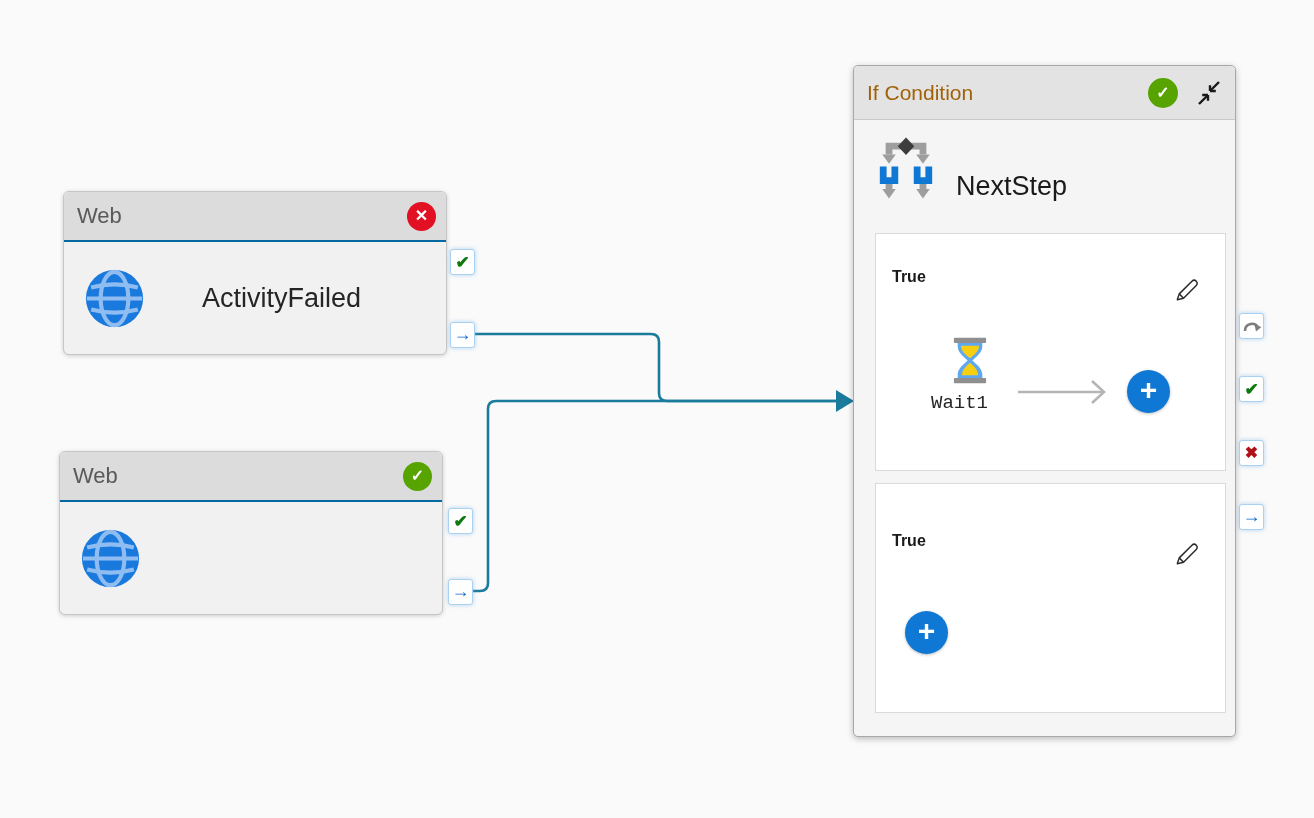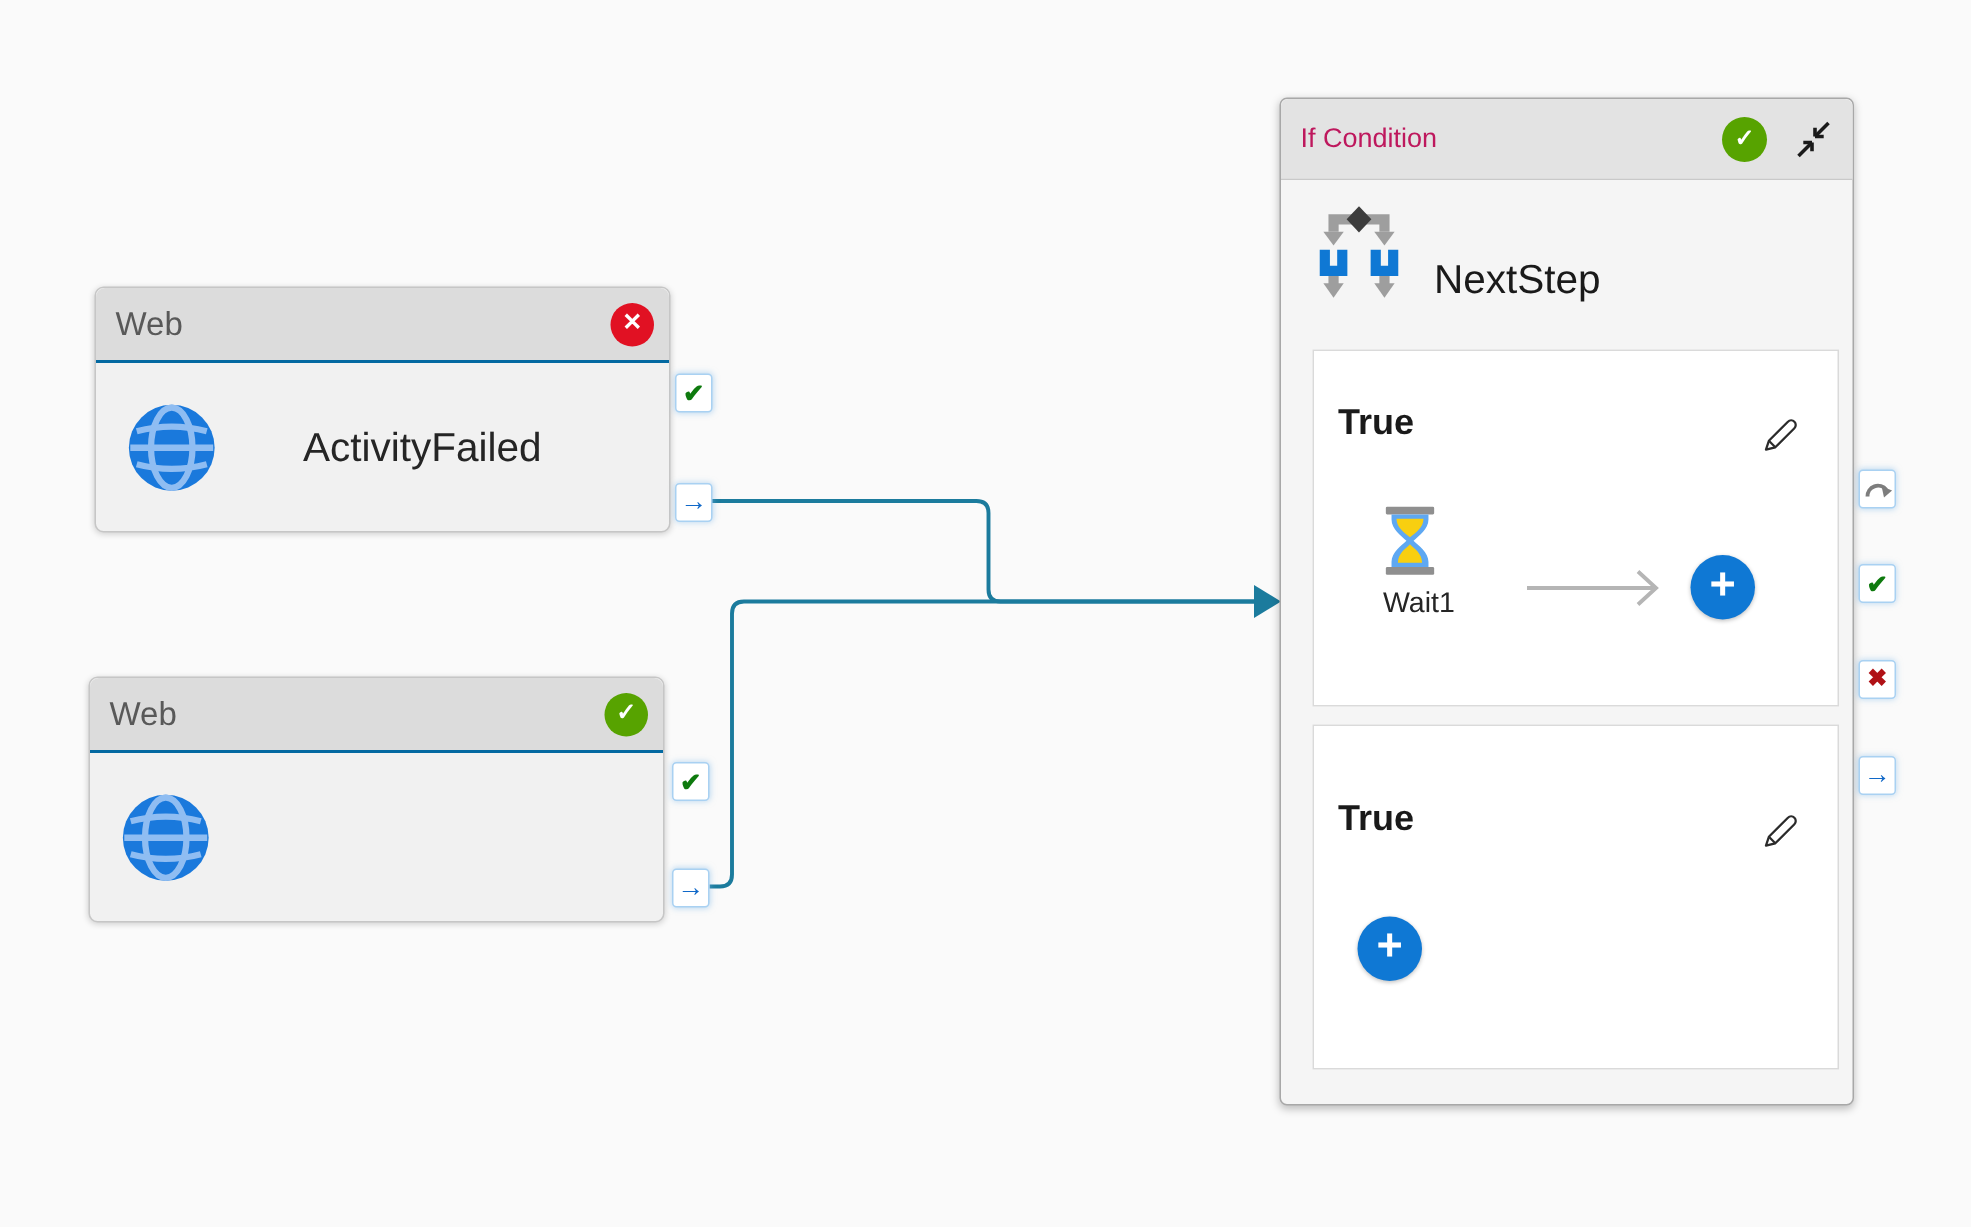--- a/index.html
+++ b/index.html
@@ -52,35 +52,35 @@
   #if-panel {
     position:absolute; left:853px; top:65px; width:383px; height:672px;
     background:#f5f5f5; border:1px solid #a8a8a8; border-radius:5px;
     box-shadow:0 2px 6px rgba(0,0,0,.25);
   }
   .if-header {
     height:54px; background:#e3e3e3; border-bottom:1px solid #c9c9c9;
     border-radius:5px 5px 0 0; display:flex; align-items:center;
     padding:0 10px 0 13px;
   }
-  .if-title { font-size:18px; color:#be185d; flex:1; }
+  .if-title { font-size:21px; color:#a16207; flex:1; }
   .if-badge { width:30px; height:30px; margin-right:15px; }
   .nextstep-row { position:absolute; left:20px; top:70px; display:flex; align-items:flex-end; }
   .nextstep-name { font-size:27px; color:#1a1a1a; margin-left:18px; }
 
   .branch-box {
     position:absolute; left:21px; width:351px;
     background:#fff; border:1px solid #dadada;
   }
   #true-box  { top:167px; height:238px; }
   #false-box { top:417px; height:230px; }
-  .branch-label { position:absolute; left:16px; font-size:24px; font-weight:bold; color:#1a1a1a; }
+  .branch-label { position:absolute; left:16px; font-size:16px; font-weight:bold; color:#1a1a1a; }
   .edit-btn { position:absolute; right:24px; width:28px; height:28px; cursor:pointer; background:none; border:none; padding:0; }
 
-  .wait-node { position:absolute; left:46px; top:103px; width:66px; text-align:left; }
+  .wait-node { position:absolute; left:46px; top:103px; width:66px; text-align:right;font-family:Liberation Mono, monospace; }
   .wait-name { font-size:19px; color:#252525; margin-top:3px; }
 
   .add-btn {
     position:absolute; width:43px; height:43px; border-radius:50%;
     background:#0f78d4; border:none; cursor:pointer;
     display:flex; align-items:center; justify-content:center;
     color:#fff; font-size:30px; font-weight:bold; line-height:1;
     box-shadow:0 1px 3px rgba(0,0,0,.25); padding:0 0 3px 0;
   }
   #add-true  { left:251px; top:136px; }

